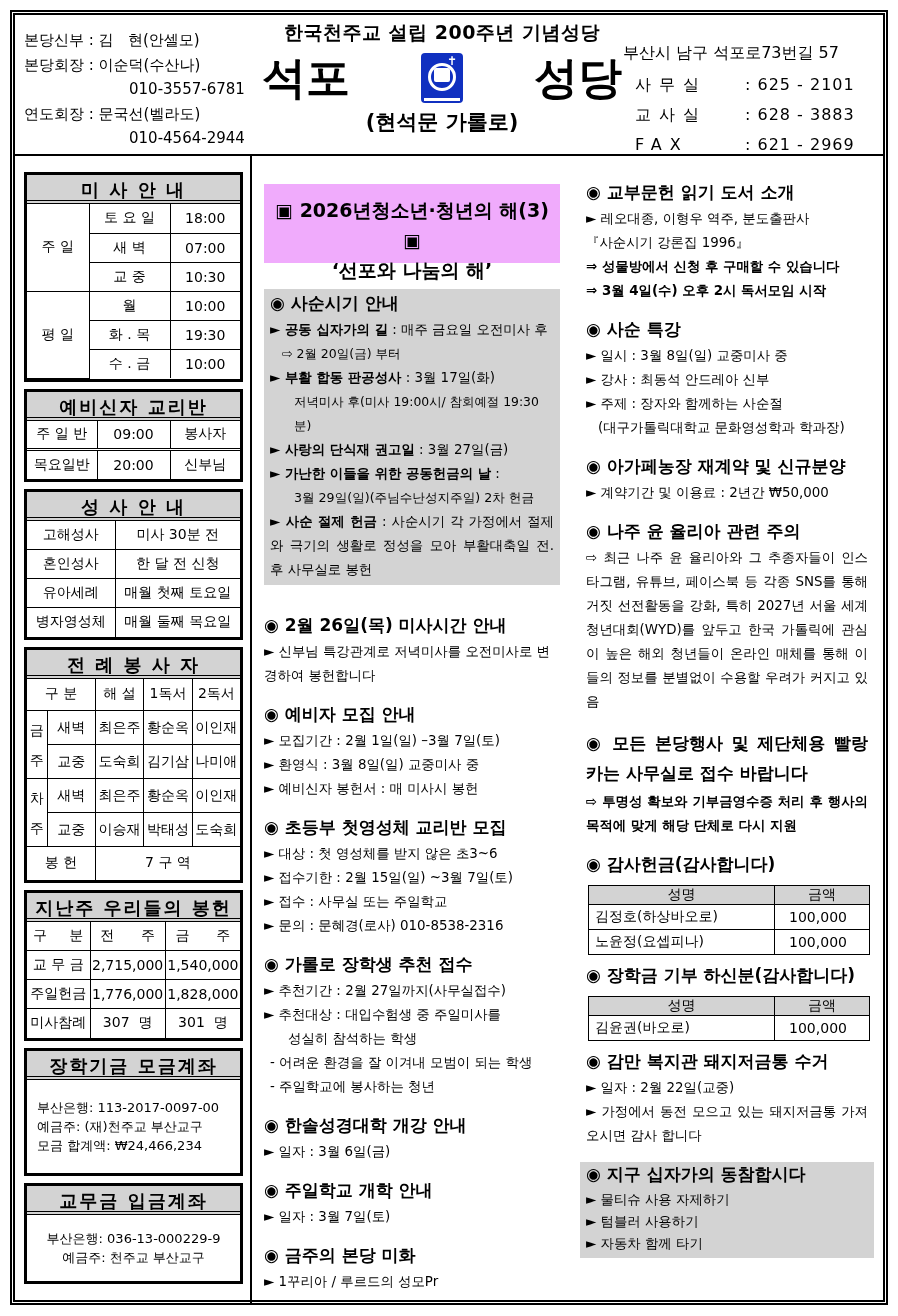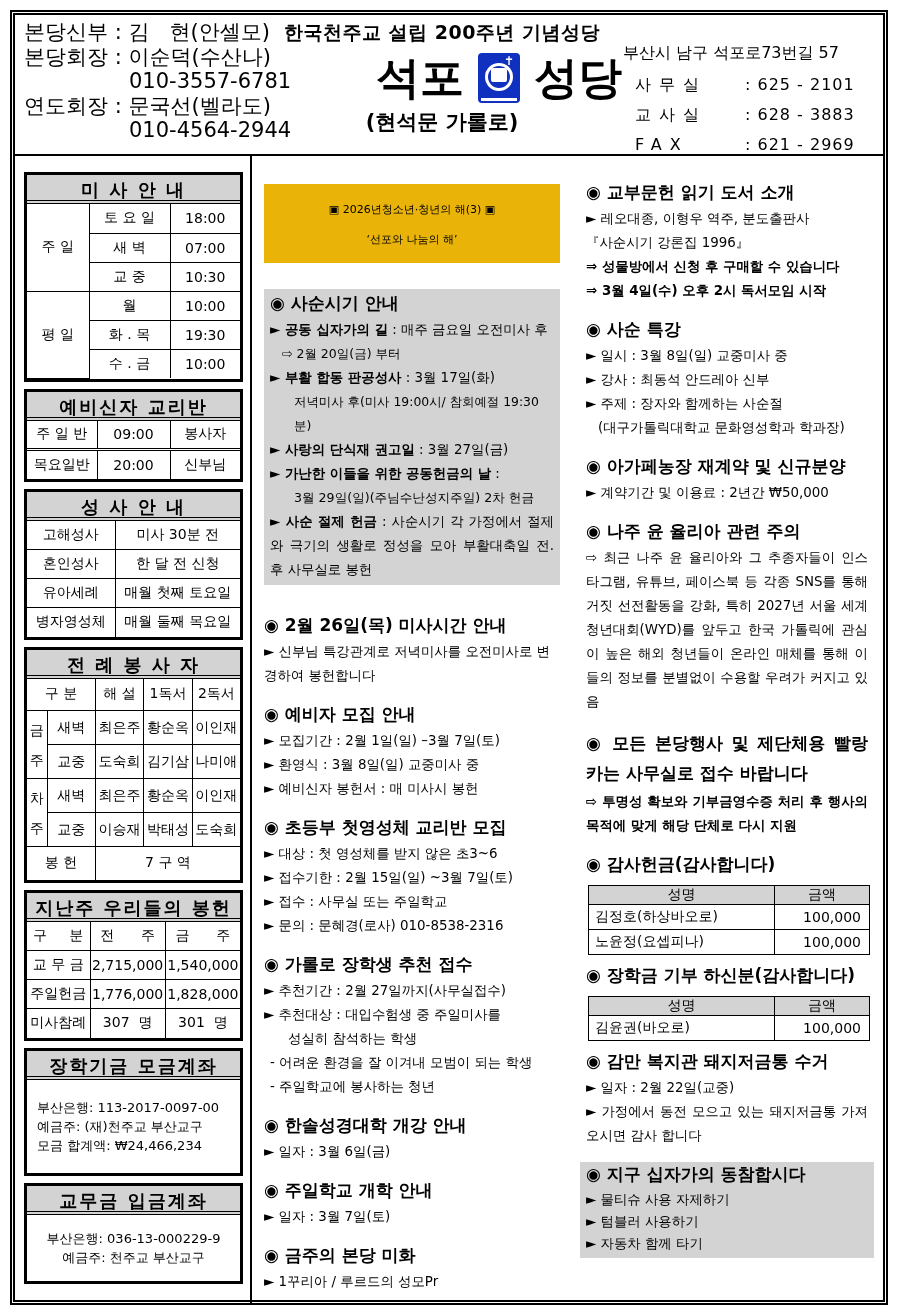--- a/index.html
+++ b/index.html
@@ -1,23 +1,23 @@
 <!DOCTYPE html>
 <html><head>
 <meta charset="utf-8">
 <style>
 *{box-sizing:border-box;margin:0;padding:0}
 body{width:898px;height:1316px;background:#fff;font-family:"DejaVu Sans","Liberation Sans",sans-serif;color:#000;position:relative;overflow:hidden}
 .frame{position:absolute;left:10px;top:10px;width:878px;height:1295px;border:4px double #000;border-width:5px;border-style:double}
 .header{position:absolute;left:15px;top:15px;width:868px;height:141px;border-bottom:2px solid #000}
-.hl{position:absolute;left:24px;top:20px;font-size:21px;line-height:24.5px;white-space:pre}
+.hl{position:absolute;left:24px;top:28px;font-size:15px;line-height:24.5px;white-space:pre}
 .hl .ph{padding-left:105px}
 .hc{position:absolute;left:262px;top:20px;width:360px;text-align:center}
 .hc .sub{font-size:19px;font-weight:bold;letter-spacing:0.5px}
-.hc .big{font-size:44px;font-weight:bold;line-height:60px;display:flex;justify-content:flex-end;align-items:center;gap:14px;margin-top:2px}
+.hc .big{font-size:44px;font-weight:bold;line-height:60px;display:flex;justify-content:space-between;align-items:center;gap:14px;margin-top:2px}
 .logo{width:42px;height:50px;background:#1030c0;border-radius:4px;position:relative;display:inline-block}
 .logo .ring{position:absolute;left:7px;top:10px;width:28px;height:28px;border:3px solid #fff;border-radius:50%;background:#1030c0}
 .logo .inner{position:absolute;left:13px;top:15px;width:16px;height:14px;background:#fff;border-radius:2px}
 .logo .cross{position:absolute;right:6px;top:2px;color:#fff;font-size:12px;font-weight:bold;line-height:12px}
 .logo .cap{position:absolute;left:3px;bottom:2px;width:36px;height:3px;background:#fff}
 .hc .pn{font-size:21px;font-weight:bold;margin-top:0px}
 .hr{position:absolute;left:623px;top:38px;font-size:16px;line-height:30px}
 .hr .addr{font-size:16px;margin-bottom:2px}
 .hr .row{display:flex;padding-left:12px;letter-spacing:1px}
 .hr .row .k{width:110px;letter-spacing:8px}
@@ -28,34 +28,34 @@
 table{border-collapse:collapse;width:100%}
 td{border:1px solid #000;text-align:center;font-size:14px;height:29px}
 .box table td:first-child{border-left:none}
 .box table td:last-child{border-right:none}
 .box table tr:last-child td{border-bottom:none}
 .box table tr:first-child td{border-top:none}
 .acct{padding:18px 0 18px 10px;font-size:13px;line-height:19px}
 .acct.c{text-align:center;padding:14px 0;}
 .mid{position:absolute;left:264px;top:184px;width:296px}
 .right{position:absolute;left:586px;top:180px;width:282px}
-.banner{background:#eab308;text-align:center;font-weight:normal;font-size:11px;line-height:30px;padding:3px 0;height:79px}
+.banner{background:#f0abfc;text-align:center;font-weight:bold;font-size:19px;line-height:30px;padding:3px 0;height:79px}
 .sec{margin-bottom:14px}
 .sec h3{font-size:17px;font-weight:bold;line-height:25px;margin-bottom:2px}
 .sec p{font-size:13.4px;line-height:24px}
 .sec p.b{font-weight:bold}
 .gray{background:#d3d3d3;padding:2px 6px 3px 6px}
 .ind{padding-left:24px}
 .ind2{padding-left:12px}
 .just{text-align:justify}
 .dtbl{width:282px;border:1px solid #000;margin:8px 0 8px 2px}
 .dtbl td{height:25px;font-size:14px;border:1px solid #000}
 .dtbl th{background:#d3d3d3;font-weight:normal;font-size:14px;height:19px;border:1px solid #000}
 .dtbl td.n{text-align:left;padding-left:6px}
-.dtbl td.a{text-align:right;padding-right:8px}
+.dtbl td.a{text-align:center;padding-right:8px}
 </style>
 </head>
 <body>
 
 <div class="frame"></div>
 
 <div class="header">
 </div>
 
 <div class="hl"><div><span>본당신부</span> : <span>김   현(안셀모)</span></div><div><span>본당회장</span> : <span>이순덕(수산나)</span></div><div class="ph">010-3557-6781</div><div><span>연도회장</span> : <span>문국선(벨라도)</span></div><div class="ph">010-4564-2944</div></div>

